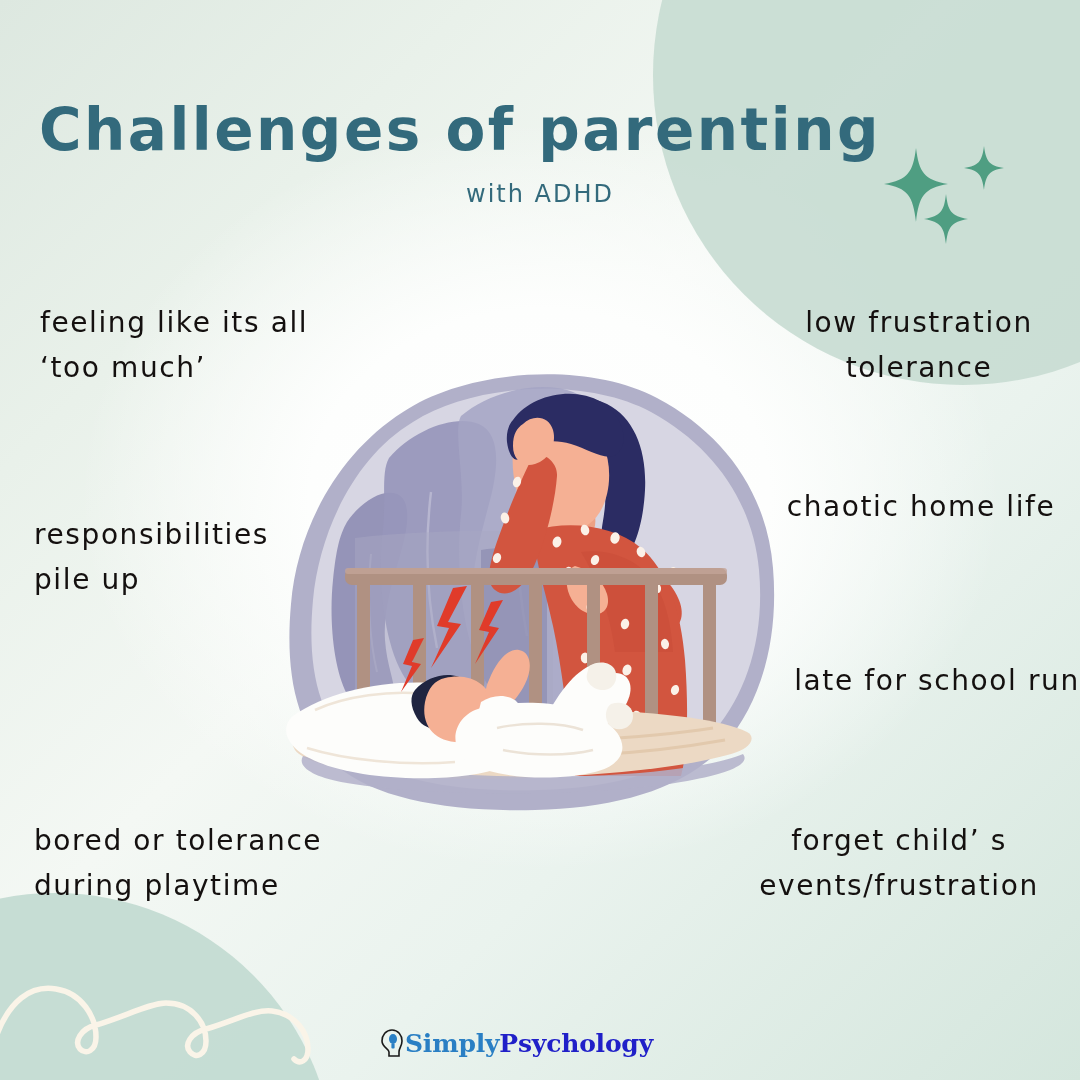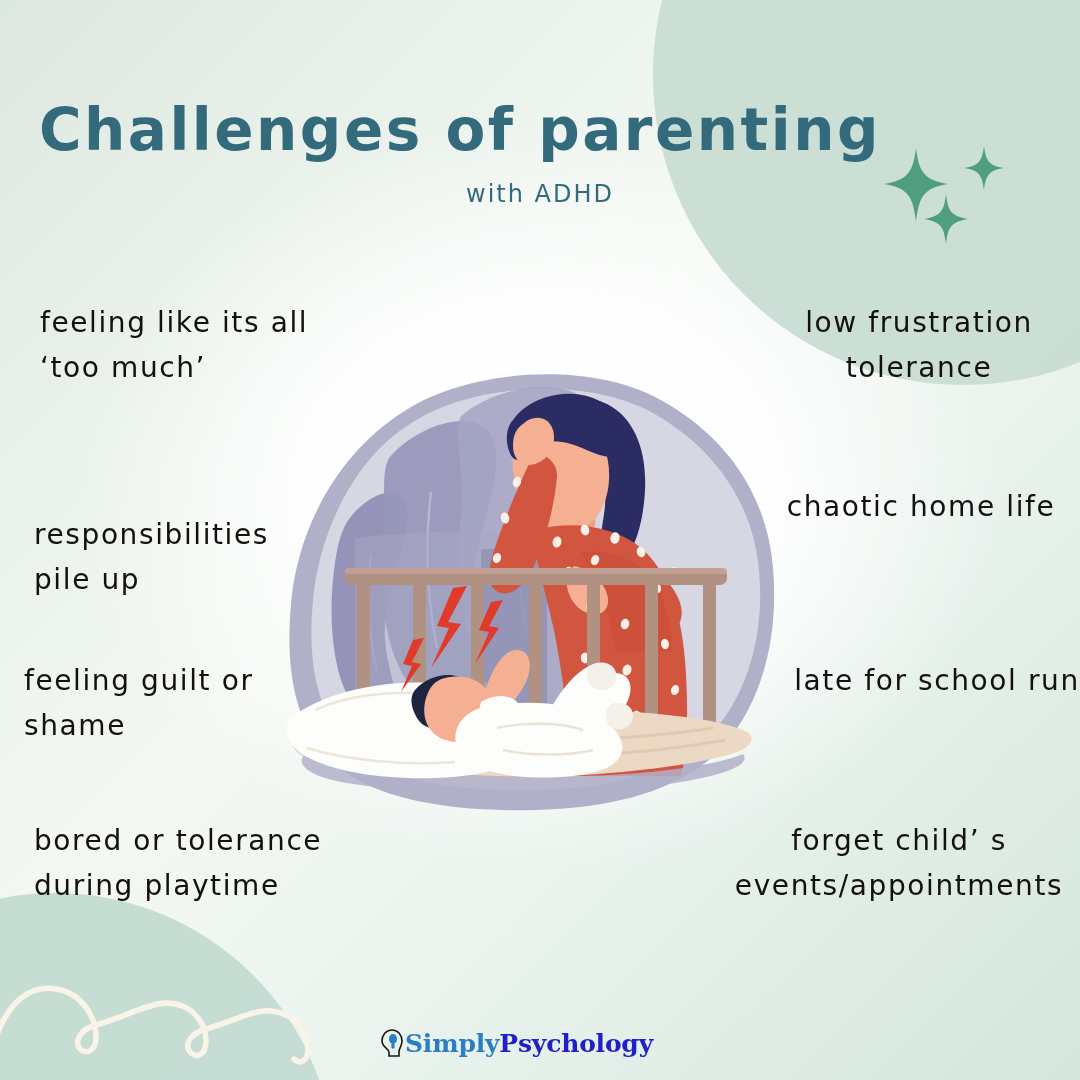--- a/index.html
+++ b/index.html
@@ -156,31 +156,29 @@
     <path d="M66 64 C 68 81, 71 86, 88 89 C 71 92, 68 97, 66 114 C 64 97, 61 92, 44 89 C 61 86, 64 81, 66 64 Z" fill="#4f9e82"></path>
   </svg>
 
   <div class="title">Challenges of parenting</div>
   <div class="subtitle">with ADHD</div>
 
   <div class="label left lbl-too-much">feeling like its all
 ‘too much’</div>
   <div class="label left lbl-responsibility">responsibilities
 pile up</div>
-  <div class="label left lbl-guilt">feeling guilt or
-shame</div>
   <div class="label left lbl-bored">bored or tolerance
 during playtime</div>
 
   <div class="label right lbl-frustration">low frustration
 tolerance</div>
   <div class="label right lbl-chaotic">chaotic home life</div>
   <div class="label right lbl-school">late for school run</div>
   <div class="label right lbl-forget">forget child’ s
-events/appointments</div>
+events/frustration</div>
 
   <svg class="illustration" viewBox="0 0 510 450" fill="none">
 
     <path d="M118 40 C 180 -2, 300 -12, 372 26 C 440 62, 482 122, 488 196 C 494 268, 476 330, 440 372 C 400 418, 330 436, 250 438 C 168 440, 92 428, 52 394 C 10 358, 0 300, 6 232 C 12 158, 52 82, 118 40 Z" fill="#b1b0c9"></path>
     <path d="M128 50 C 188 12, 298 4, 366 40 C 428 74, 468 130, 474 198 C 480 264, 462 320, 430 358 C 392 400, 328 416, 252 418 C 176 420, 106 410, 70 378 C 32 346, 22 292, 28 228 C 34 162, 68 86, 128 50 Z" fill="#d7d6e3"></path>
 
     <path d="M62 150 C 74 132, 96 116, 112 122 C 126 128, 124 152, 116 180 C 108 208, 98 238, 100 268 C 102 298, 114 318, 108 332 C 100 348, 74 344, 62 322 C 48 296, 44 246, 48 208 C 51 180, 54 164, 62 150 Z" fill="#8e8db3" opacity="0.9"></path>
     <path d="M104 86 C 128 58, 170 42, 194 52 C 216 62, 214 96, 204 132 C 194 170, 184 206, 188 244 C 192 282, 206 306, 196 322 C 182 344, 140 336, 120 306 C 98 272, 92 204, 98 156 C 101 126, 96 100, 104 86 Z" fill="#9796bb" opacity="0.92"></path>
     <path d="M176 44 C 206 18, 258 8, 288 20 C 316 32, 318 70, 306 114 C 294 160, 286 206, 292 252 C 298 296, 314 324, 300 342 C 282 366, 232 356, 206 318 C 178 278, 170 198, 176 142 C 180 106, 168 58, 176 44 Z" fill="#a5a4c4" opacity="0.85"></path>
 

